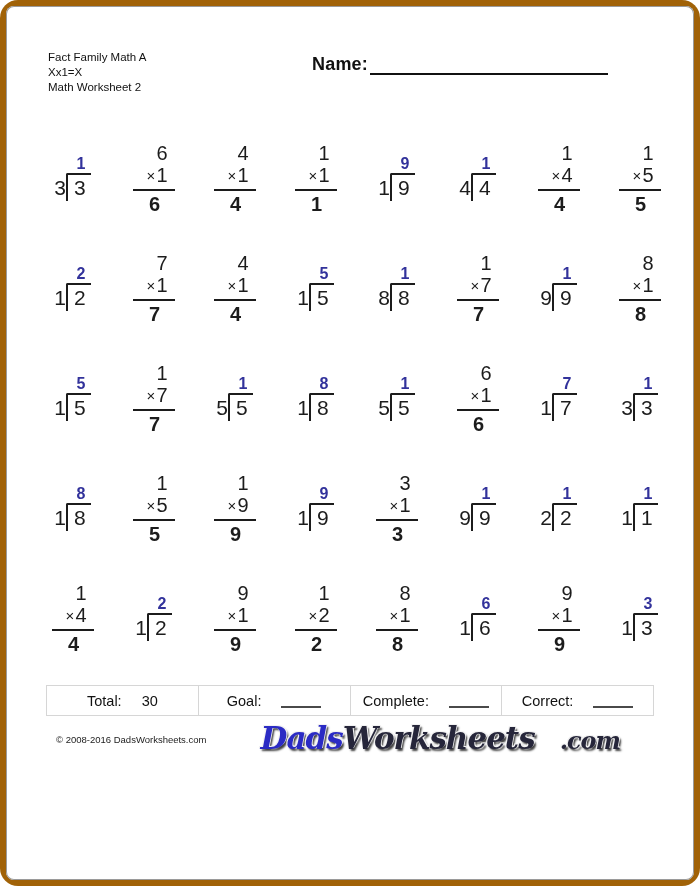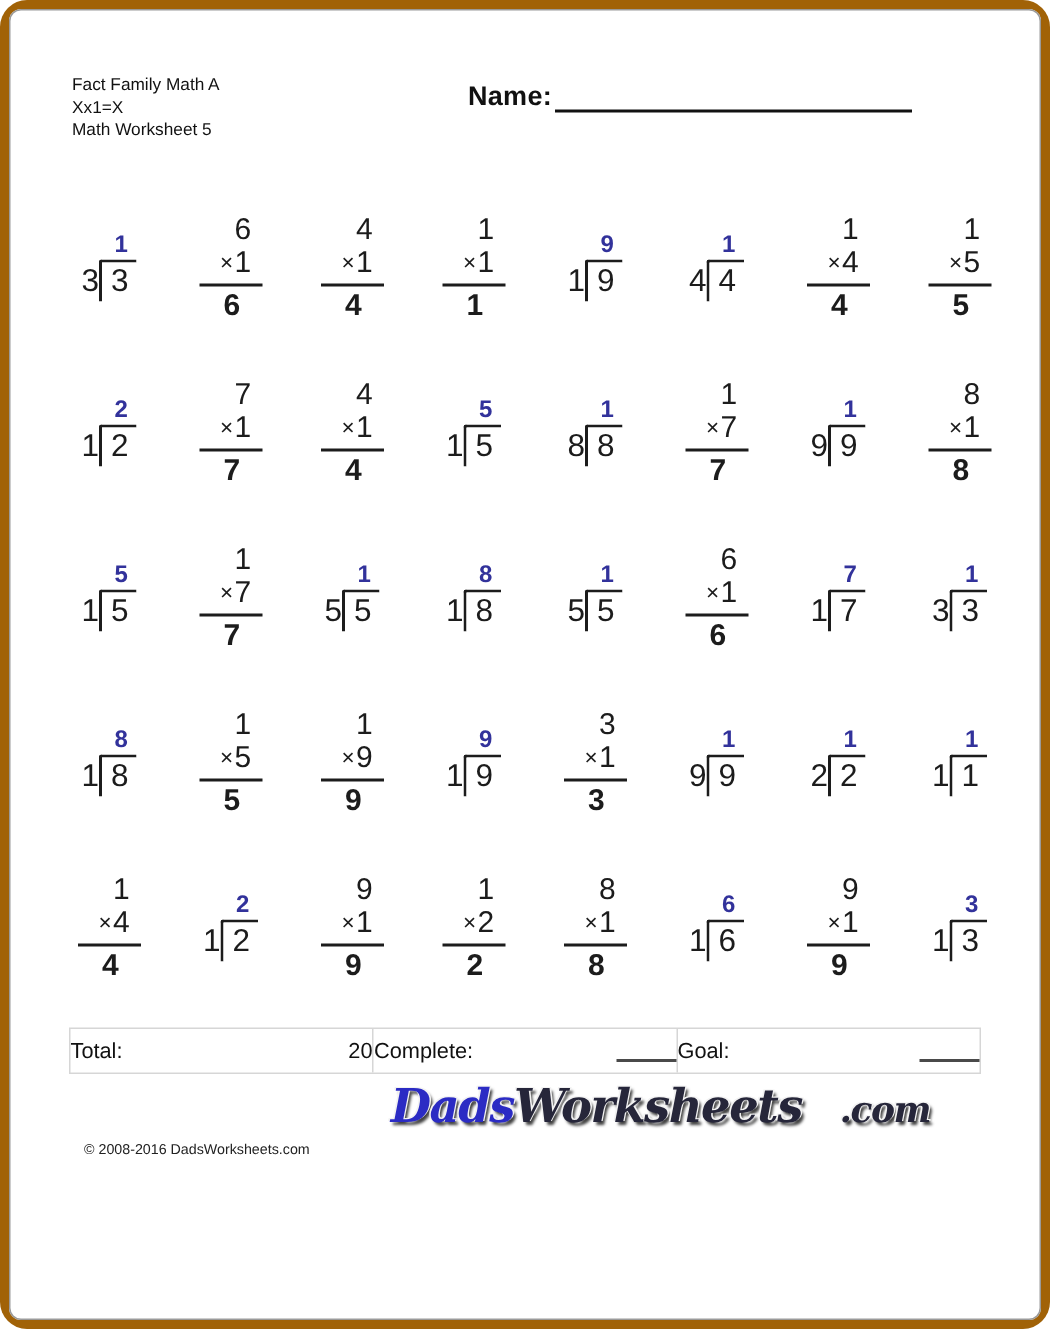--- a/index.html
+++ b/index.html
@@ -37,45 +37,45 @@
   
   .dv{display:flex;align-items:flex-end;color:var(--ink);}
   .dv-divisor{font-size:21px;line-height:24px;padding-bottom:1px;}
   .dv-col{display:flex;flex-direction:column;}
   .dv-quot{font-size:16px;line-height:17px;font-weight:bold;color:var(--answer-blue);text-align:center;padding-left:5px;margin-bottom:1px;}
   .dv-dividend{font-size:21px;line-height:24px;border-left:2px solid var(--ink);border-top:2px solid var(--ink);
                border-top-left-radius:2px;padding:1px 5px 1px 6px;}
 
   
   .stats{position:absolute;left:40px;right:40px;top:679px;height:31px;display:flex;border:1px solid var(--table-border);background:#fff;}
-  .stat-cell{flex:1;display:flex;align-items:center;justify-content:space-between;gap:20px;
+  .stat-cell{flex:1;display:flex;align-items:center;justify-content:center;gap:20px;
              border-right:1px solid var(--table-border);font-size:14.5px;color:#111;}
   .stat-cell:last-child{border-right:none;}
   .blank-line{display:inline-block;width:40px;height:14px;border-bottom:2px solid #4a4a4a;}
 
   
-  .footer-left{position:absolute;left:50px;top:726px;font-size:9.5px;line-height:15px;color:#222;margin-top:27px;}
+  .footer-left{position:absolute;left:50px;top:726px;font-size:9.5px;line-height:15px;color:#222;}
   .ws-link{font-weight:bold;color:var(--link-blue);text-decoration:none;cursor:pointer;}
   .logo{position:absolute;right:74px;top:714px;font-family:"DejaVu Serif",serif;font-style:italic;font-weight:bold;
         font-size:31px;letter-spacing:-1px;white-space:nowrap;
         text-shadow:-1px -1px 0 #f2f2f2, 1px -1px 0 #f2f2f2, 2px 2px 2px rgba(0,0,0,0.75);}
   .logo .p1{color:var(--logo-blue);font-style:italic;}
   .logo .p2{color:var(--logo-dark);}
   .logo .p3{color:var(--logo-dark);font-size:24px;margin-left:25px;}
 </style>
 </head>
 <body>
 
 <div class="canvas">
   <div class="page">
 
     <div class="header-left">
       <div>Fact Family Math A</div>
       <div>Xx1=X</div>
-      <div>Math Worksheet 5</div>
+      <div>Math Worksheet 2</div>
     </div>
 
     <div class="name-row">
       <span class="name-label">Name:</span>
       <span class="name-line"></span>
     </div>
 
     <div class="grid" id="grid">
         <div class="cell">
           <div class="dv">
@@ -397,28 +397,32 @@
               <div class="dv-quot">3</div>
               <div class="dv-dividend">3</div>
             </div>
           </div>
         </div>
       </div>
 
     <div class="stats" id="stats">
         <div class="stat-cell">
           <span>Total:</span>
-          <span>20</span>
+          <span>30</span>
+        </div>
+        <div class="stat-cell">
+          <span>Goal:</span>
+          <span class="blank-line"></span>
         </div>
         <div class="stat-cell">
           <span>Complete:</span>
           <span class="blank-line"></span>
         </div>
         <div class="stat-cell">
-          <span>Goal:</span>
+          <span>Correct:</span>
           <span class="blank-line"></span>
         </div>
       </div>
 
     <div class="footer-left">
       <div>© 2008-2016 DadsWorksheets.com</div>
     </div>
 
     <div class="logo">
       <span class="p1">Dads</span><span class="p2">Worksheets</span><span class="p3">.com</span>

